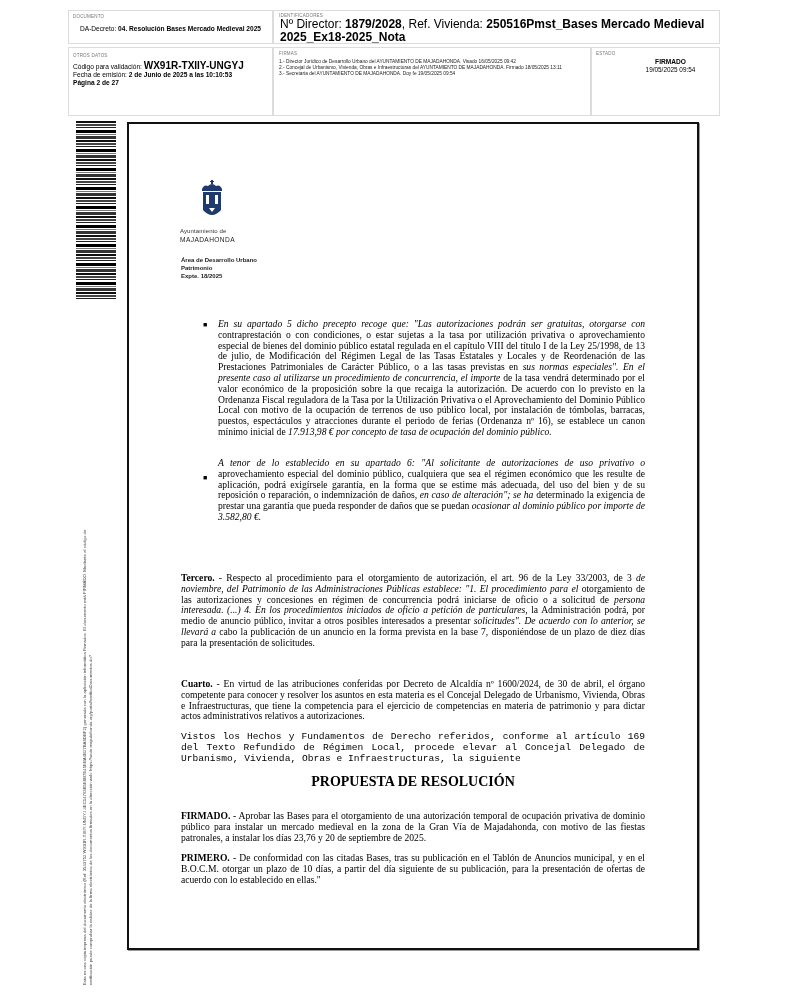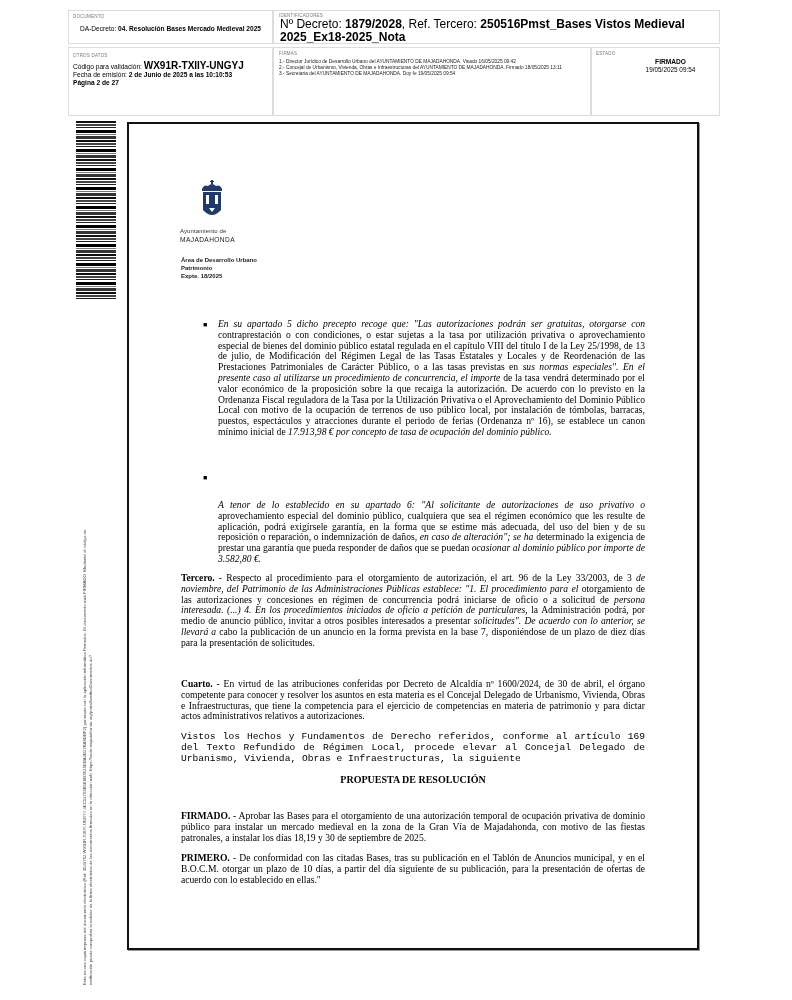--- a/index.html
+++ b/index.html
@@ -39,40 +39,40 @@
 
   
   #logo { position:absolute; left:200px; top:180px; width:24px; height:40px; }
   .logo-text1 { position:absolute; left:180px; top:228px; font-size:6px; color:#333; letter-spacing:0.1px; }
   .logo-text2 { position:absolute; left:180px; top:236px; font-size:6.6px; color:#222; letter-spacing:0.4px; }
   .area { position:absolute; left:181px; top:256px; font-size:6px; font-weight:bold; line-height:8px; color:#222; }
   .body { position:absolute; font-family:"Liberation Serif", serif; font-size:9.6px; line-height:10.8px; text-align:justify; }
   .body i { font-style:italic; }
   .bullet { position:absolute; left:203px; font-size:7px; }
   #p1 { left:218px; top:319px; width:427px; }
-  #p2 { left:218px; top:500px; width:427px; }
+  #p2 { left:218px; top:458px; width:427px; }
   #p3 { left:181px; top:573px; width:464px; }
   #p4 { left:181px; top:663px; width:464px;margin-top:16px; }
   #p5 { left:181px; top:732px; width:464px;font-family:Liberation Mono, monospace; }
-  #heading { position:absolute; left:181px; width:464px; top:774px; text-align:center; font-family:"Liberation Serif", serif; font-weight:bold; font-size:10px; }
+  #heading { position:absolute; left:181px; width:464px; top:774px; text-align:center; font-family:"Liberation Serif", serif; font-weight:bold; font-size:14px; }
   #p6 { left:181px; top:811px; width:464px; }
   #p7 { left:181px; top:853px; width:464px; }
   .ul { font-weight:bold; }
 </style>
 </head>
 <body>
 
 <div class="hbox" id="box-doc">
   <div class="hlabel" style="left:4px;top:3px;">DOCUMENTO</div>
   <div class="doc-title"><span>DA-Decreto: </span><b>04. Resolución Bases Mercado Medieval 2025</b></div>
 </div>
 
 <div class="hbox" id="box-ident">
   <div class="hlabel" style="left:5px;top:2px;">IDENTIFICADORES</div>
-  <div class="ident"><span>Nº Decreto:  </span><b>1879/2028</b><span>, Ref. Tercero: </span><b>250516Pmst_Bases Vistos Medieval 2025_Ex18-2025_Nota</b></div>
+  <div class="ident"><span>Nº Director:  </span><b>1879/2028</b><span>, Ref. Vivienda: </span><b>250516Pmst_Bases Mercado Medieval 2025_Ex18-2025_Nota</b></div>
 </div>
 
 <div class="hbox" id="box-otros">
   <div class="hlabel" style="left:4px;top:5px;">OTROS DATOS</div>
   <div class="otros">
     <div><span>Código para validación: </span><span class="code">WX91R-TXIIY-UNGYJ</span></div>
     <div><span>Fecha de emisión: </span><b>2 de Junio de 2025 a las 10:10:53</b></div>
     <div><b>Página 2 de 27</b></div>
   </div>
 </div>
@@ -127,15 +127,15 @@
 <div class="body" id="p2"><i>A tenor de lo establecido en su apartado 6: "Al solicitante de autorizaciones de uso privativo o</i><span> aprovechamiento especial del dominio público, cualquiera que sea el régimen económico que les resulte de aplicación, podrá exigírsele garantía, en la forma que se estime más adecuada, del uso del bien y de su reposición o reparación, o indemnización de daños, </span><i>en caso de alteración"; se ha</i><span> determinado la exigencia de prestar una garantía que pueda responder de daños que se puedan </span><i>ocasionar al dominio público por importe de 3.582,80 €.</i></div>
 
 <div class="body" id="p3"><span class="ul">Tercero.</span><span> - Respecto al procedimiento para el otorgamiento de autorización, el art. 96 de la Ley 33/2003, de 3 </span><i>de noviembre, del Patrimonio de las Administraciones Públicas establece: "1. El procedimiento para el</i><span> otorgamiento de las autorizaciones y concesiones en régimen de concurrencia podrá iniciarse de oficio o a solicitud de </span><i>persona interesada. (...) 4. En los procedimientos iniciados de oficio a petición de particulares,</i><span> la Administración podrá, por medio de anuncio público, invitar a otros posibles interesados a presentar </span><i>solicitudes". De acuerdo con lo anterior, se llevará a</i><span> cabo la publicación de un anuncio en la forma prevista en la base 7, disponiéndose de un plazo de diez días para la presentación de solicitudes.</span></div>
 
 <div class="body" id="p4"><span class="ul">Cuarto.</span><span> - En virtud de las atribuciones conferidas por Decreto de Alcaldía nº 1600/2024, de 30 de abril, el órgano competente para conocer y resolver los asuntos en esta materia es el Concejal Delegado de Urbanismo, Vivienda, Obras e Infraestructuras, que tiene la competencia para el ejercicio de competencias en materia de patrimonio y para dictar actos administrativos relativos a autorizaciones.</span></div>
 
 <div class="body" id="p5">Vistos los Hechos y Fundamentos de Derecho referidos, conforme al artículo 169 del Texto Refundido de Régimen Local, procede elevar al Concejal Delegado de Urbanismo, Vivienda, Obras e Infraestructuras, la siguiente</div>
 
 <div id="heading">PROPUESTA DE RESOLUCIÓN</div>
 
-<div class="body" id="p6"><span class="ul">FIRMADO.</span><span> - Aprobar las Bases para el otorgamiento de una autorización temporal de ocupación privativa de dominio público para instalar un mercado medieval en la zona de la Gran Vía de Majadahonda, con motivo de las fiestas patronales, a instalar los días 18,19 y 30 de septiembre de 2025.</span></div>
+<div class="body" id="p6"><span class="ul">FIRMADO.</span><span> - Aprobar las Bases para el otorgamiento de una autorización temporal de ocupación privativa de dominio público para instalar un mercado medieval en la zona de la Gran Vía de Majadahonda, con motivo de las fiestas patronales, a instalar los días 23,76 y 20 de septiembre de 2025.</span></div>
 
 <div class="body" id="p7"><span class="ul">PRIMERO.</span><span> - De conformidad con las citadas Bases, tras su publicación en el Tablón de Anuncios municipal, y en el B.O.C.M. otorgar un plazo de 10 días, a partir del día siguiente de su publicación, para la presentación de ofertas de acuerdo con lo establecido en ellas."</span></div>
 
 </body></html>

